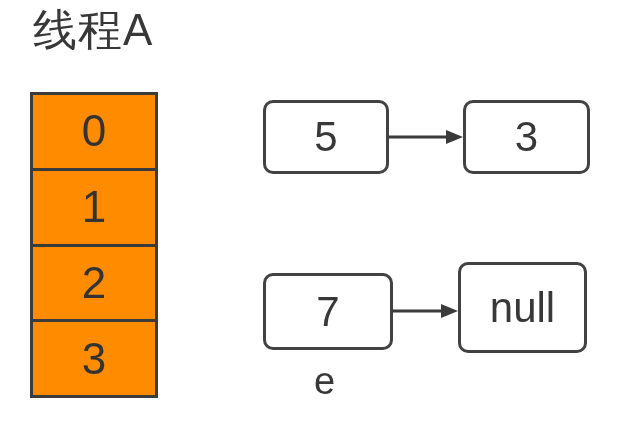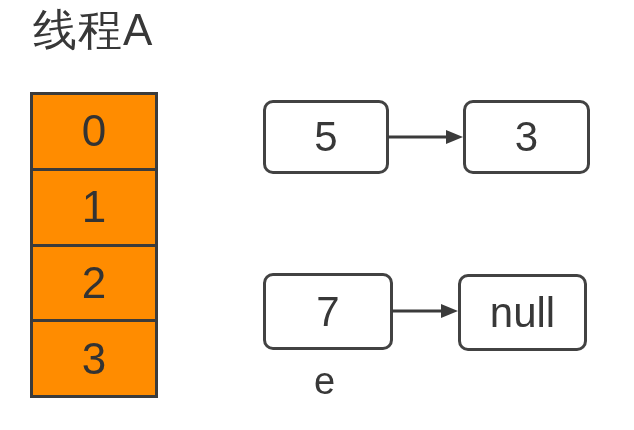--- a/index.html
+++ b/index.html
@@ -42,21 +42,21 @@
     position:absolute;
     background:#fff;
     border:3px solid #424242;
     border-radius:10px;
     display:flex;align-items:center;justify-content:center;
     font-size:42px;color:var(--text);
   }
   .box-5{left:263px;top:100px;width:126px;height:74px;}
   .box-3{left:463px;top:100px;width:127px;height:74px;}
   .box-7{left:263px;top:273px;width:130px;height:77px;}
-  .box-null{left:458px;top:274px;width:129px;height:77px;}
+  .box-null{left:458px;top:262px;width:129px;height:91px;}
   .arrow{position:absolute;display:block;}
   .arrow-1{left:388px;top:123px;}
   .arrow-2{left:392px;top:297px;}
   .arrow line{stroke:var(--stroke);stroke-width:3;}
   .arrow polygon{fill:var(--stroke);}
   .pointer-label{
     position:absolute;
     font-size:38px;color:var(--text);
   }
   .label-next{left:278px;top:186px;}

